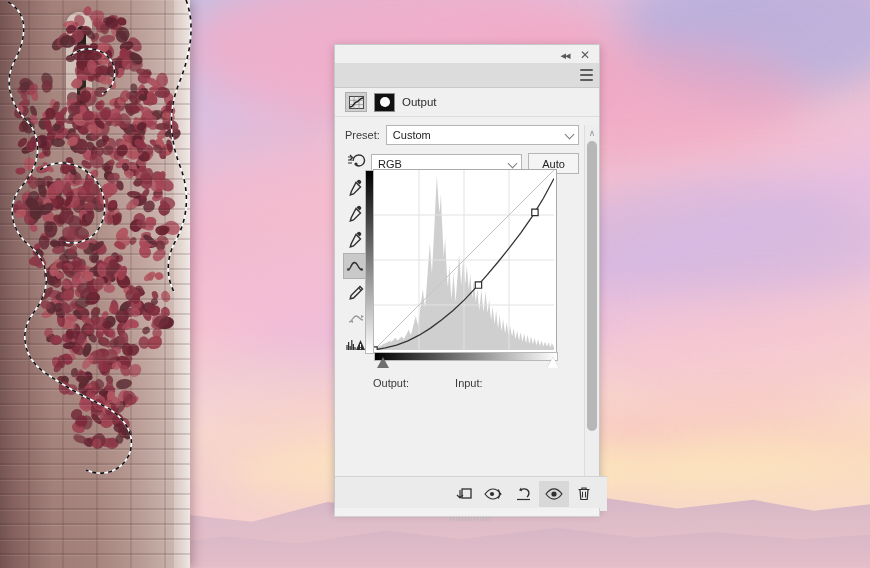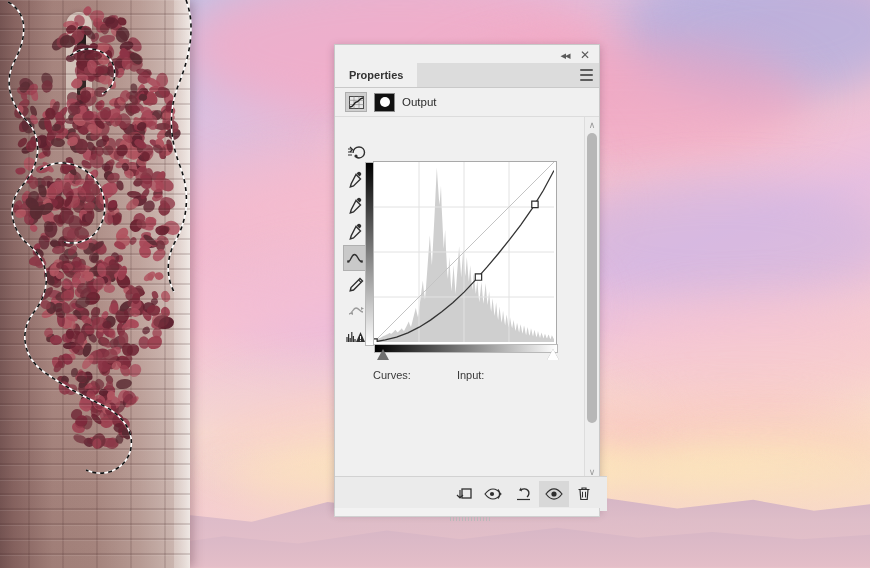--- a/index.html
+++ b/index.html
@@ -1051,21 +1051,20 @@
   </div>
 
   <div class="panel">
 
     <div class="panel-titlebar">
       <div class="tb-btn tb-collapse">◂◂</div>
       <div class="tb-btn tb-close">✕</div>
     </div>
 
     <div class="tabbar">
-      <div class="tab">Properties</div>
       <div class="panel-menu">
         <i></i>
           <i></i>
           <i></i>
       </div>
     </div>
 
     <div class="adj-head">
       <div class="adj-icon">
         <svg width="15" height="13" viewBox="0 0 15 13">
@@ -1081,21 +1080,35 @@
     </div>
 
     <div class="panel-body">
 
       <div class="scroll">
         <div class="scroll-arrow up">∧</div>
         <div class="scroll-thumb"></div>
         <div class="scroll-arrow down">∨</div>
       </div>
 
-
+      <div class="row preset-row">
+        <div class="lbl">Preset:</div>
+        <div class="select preset-select">
+          <span>Custom</span>
+          <span class="chev"></span>
+        </div>
+      </div>
+
+      <div class="row channel-row">
+        <div class="select channel-select">
+          <span>RGB</span>
+          <span class="chev"></span>
+        </div>
+        <div class="auto-btn">Auto</div>
+      </div>
 
       <div class="toolcol">
         <div class="tool">
           <svg width="20" height="18" viewBox="0 0 20 18">
             <path d="M2 5h4M2 8h4M2 11h4" stroke="#2f2f2f" stroke-width="1.2"></path>
             <path d="M4 3l2.5 2.5L4 8" stroke="#2f2f2f" stroke-width="1.2" fill="none"></path>
             <path d="M7 9c0-4 3-6 6-6 3.5 0 5.5 2.5 5.5 5.5S16 14 13 14c-2 0-3-1-3-2.5" stroke="#2f2f2f" stroke-width="1.4" fill="none"></path>
             <circle cx="10" cy="12" r="1.6" fill="#2f2f2f"></circle>
           </svg>
         </div>
@@ -1167,21 +1180,21 @@
             </svg>
         </div>
       </div>
 
       <div class="endpoints">
         <div class="ep ep-black"></div>
         <div class="ep ep-white"></div>
       </div>
 
       <div class="io-row">
-        <span>Curves:</span>
+        <span>Output:</span>
         <span>Input:</span>
       </div>
     </div>
 
     <div class="panel-footer">
       <div class="fbtn">
         <svg width="18" height="16" viewBox="0 0 18 16">
           <rect x="7" y="3" width="9" height="9" fill="none" stroke="#2f2f2f" stroke-width="1.3"></rect>
           <path d="M5 4v7M2 9l3 3 3-3" stroke="#2f2f2f" stroke-width="1.2" fill="none"></path>
         </svg>

